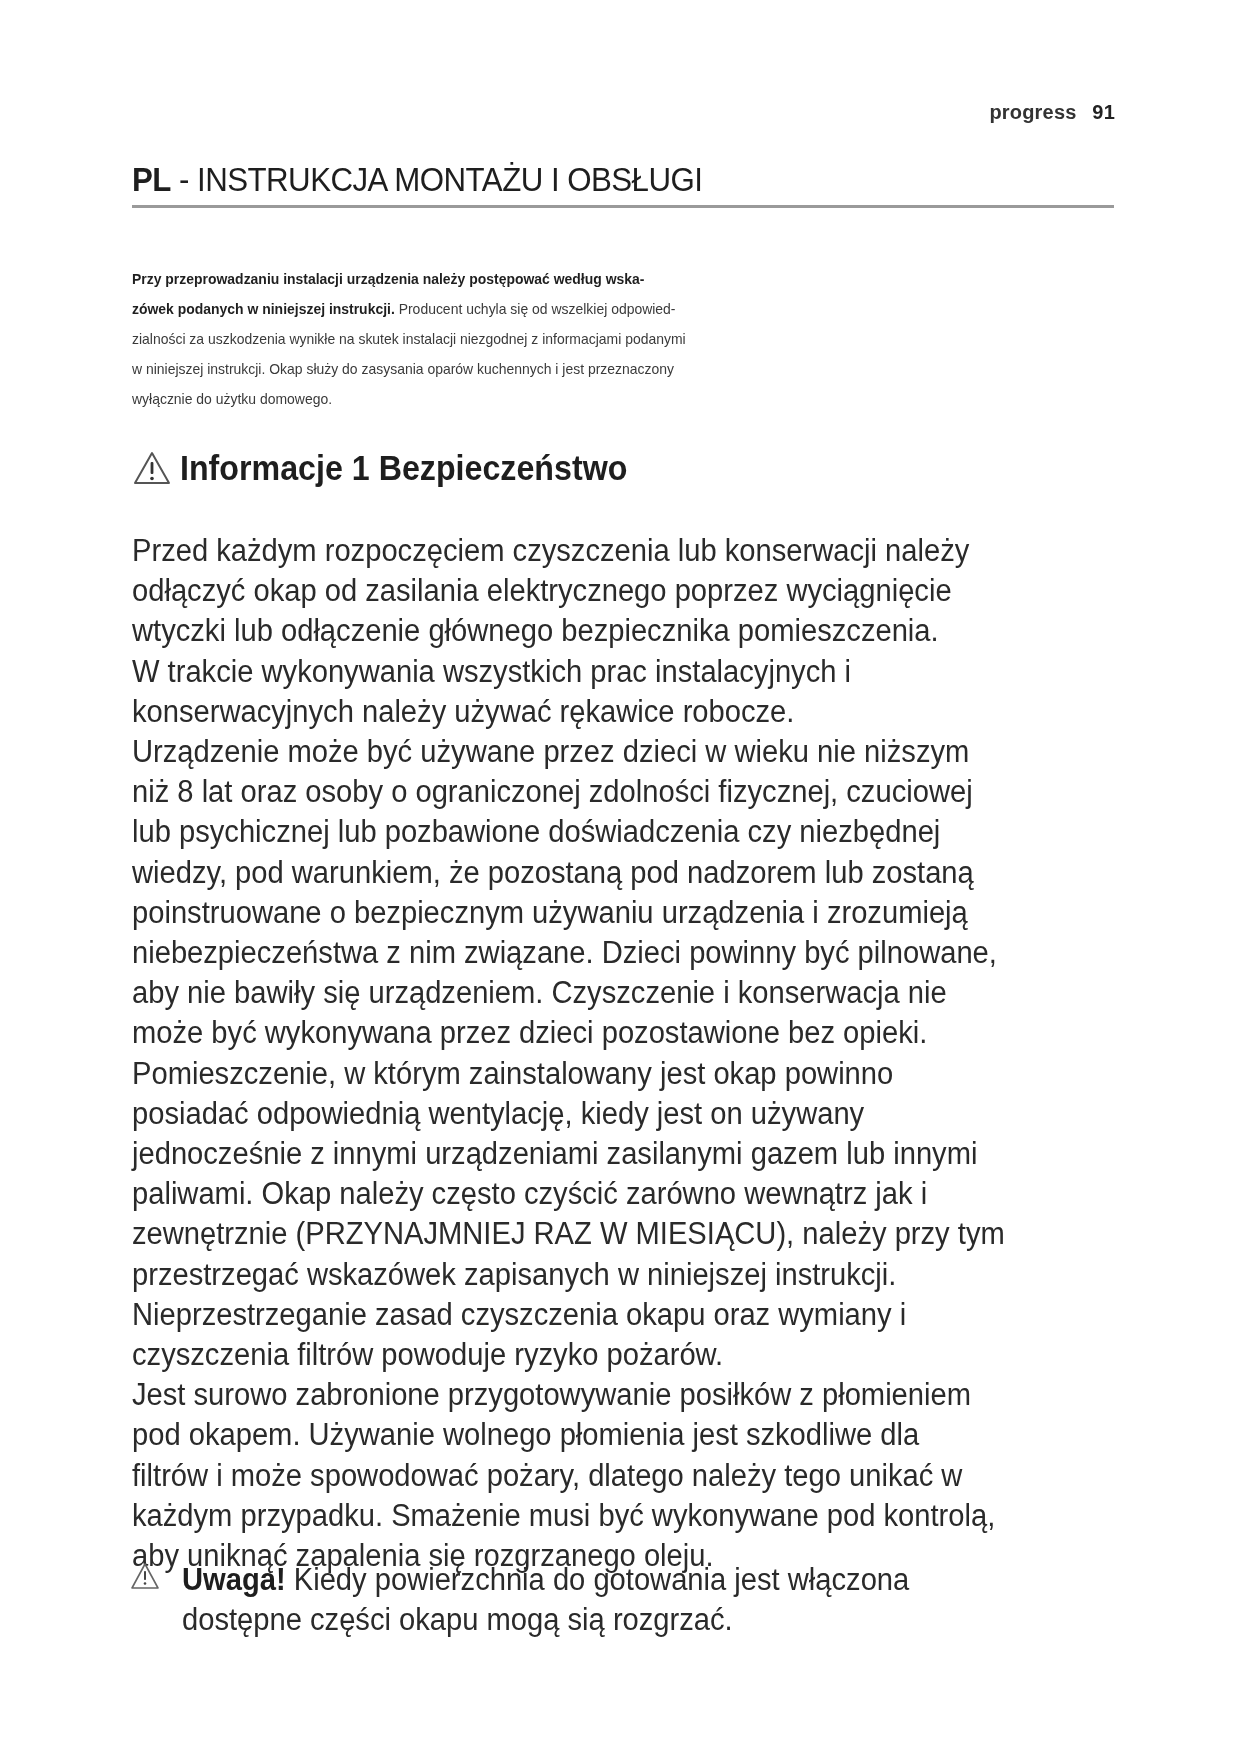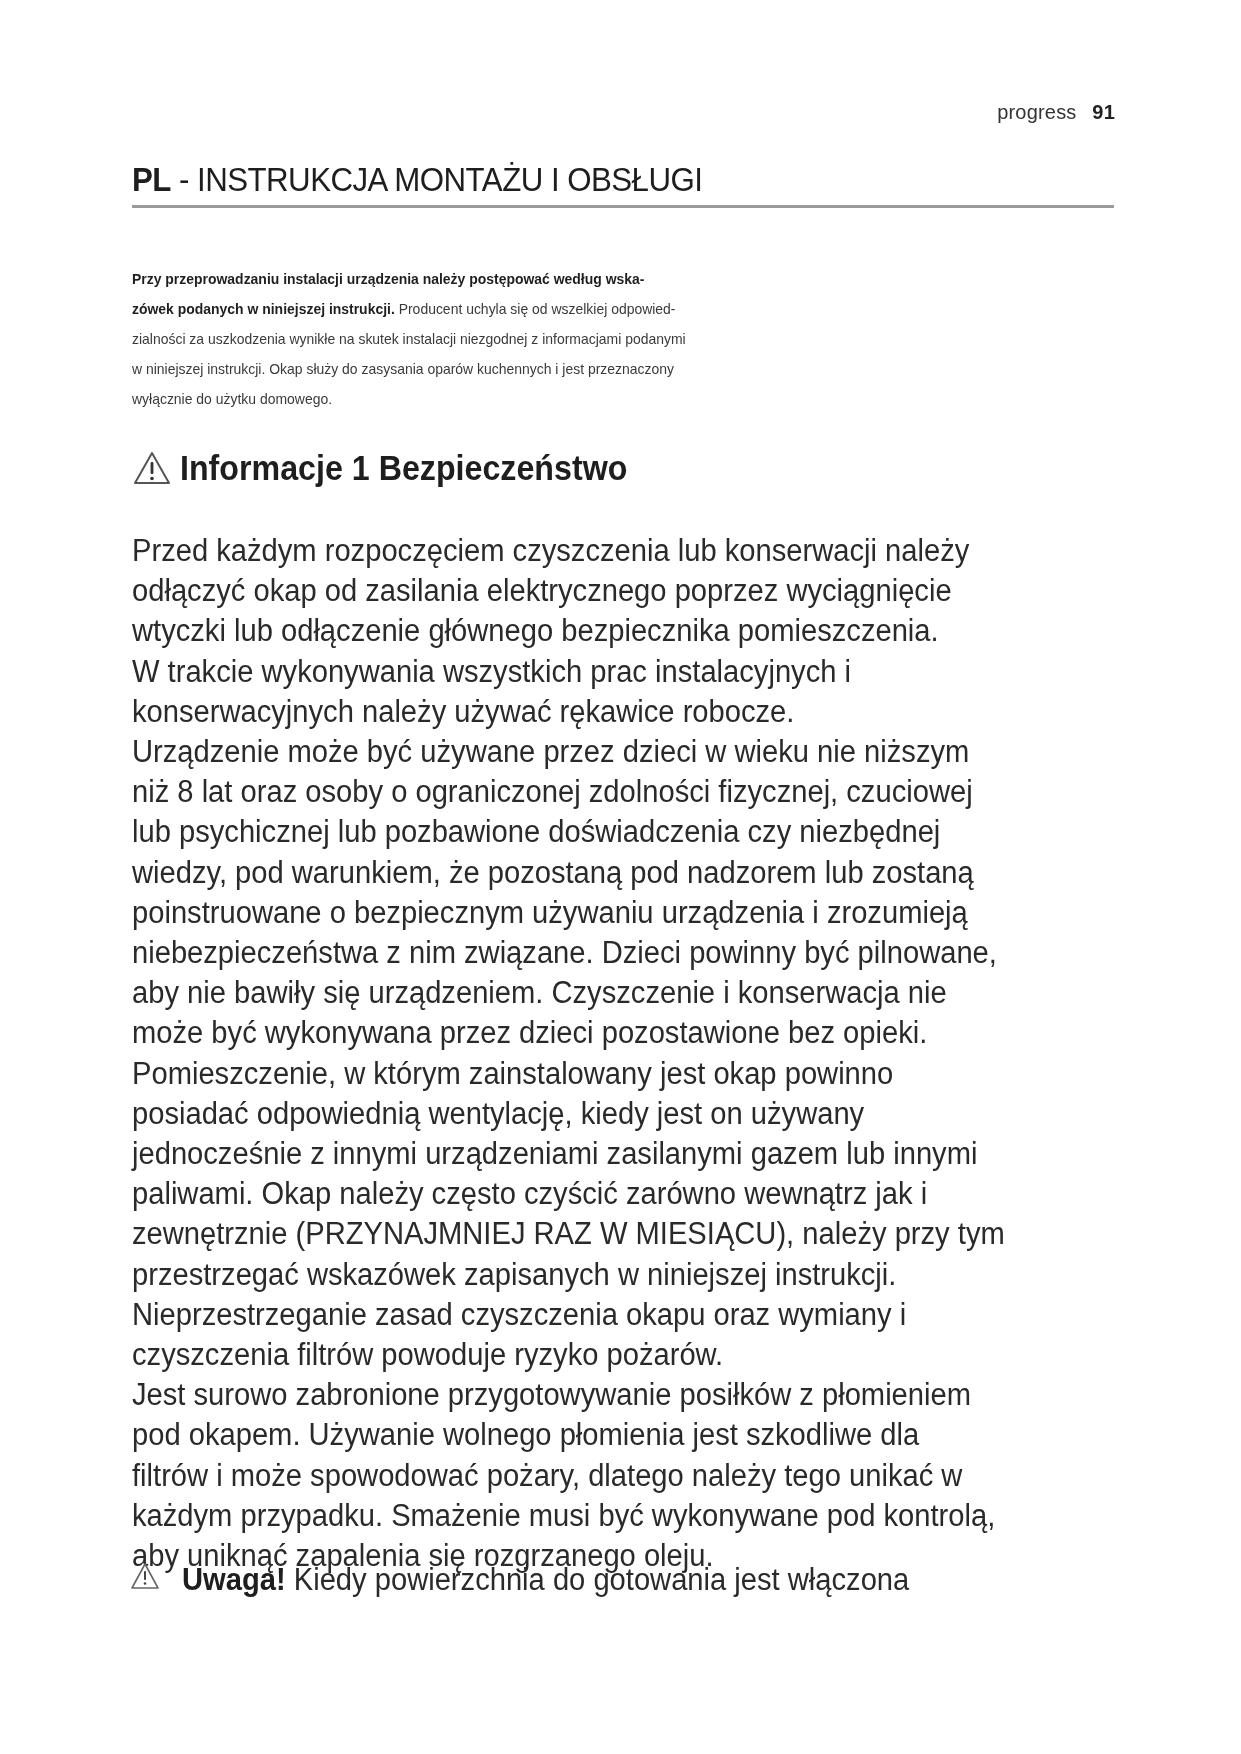--- a/index.html
+++ b/index.html
@@ -17,21 +17,21 @@
     }
     .page-header {
       position: absolute;
       top: 101px;
       right: 126px;
       font-size: 20px;
       color: #333;
       letter-spacing: 0.2px;
     }
     .page-header .brand {
-      font-weight: normal;
+      font-weight: bold;
       margin-right: 10px;
     }
     .page-header .page-num {
       font-weight: bold;
       color: #222;
     }
     .doc-title {
       position: absolute;
       left: 132px;
       top: 160px;
@@ -205,13 +205,16 @@
   <div class="row">
     <span class="note-icon">
       <svg width="30" height="28" viewBox="0 0 30 28">
         <path d="M15 2 L28 26 L2 26 Z" fill="none" stroke="#666" stroke-width="1.6" stroke-linejoin="round"></path>
         <rect x="14" y="9" width="2" height="9" rx="0.8" fill="#444"></rect>
         <circle cx="15" cy="21.5" r="1.3" fill="#444"></circle>
       </svg>
     </span>
     <span class="txt"><span class="bold">Uwaga!</span><span> Kiedy powierzchnia do gotowania jest włączona</span></span>
   </div>
+  <div class="cont">
+    <span class="txt">dostępne części okapu mogą sią rozgrzać.</span>
+  </div>
 </div>
 
 </body></html>

